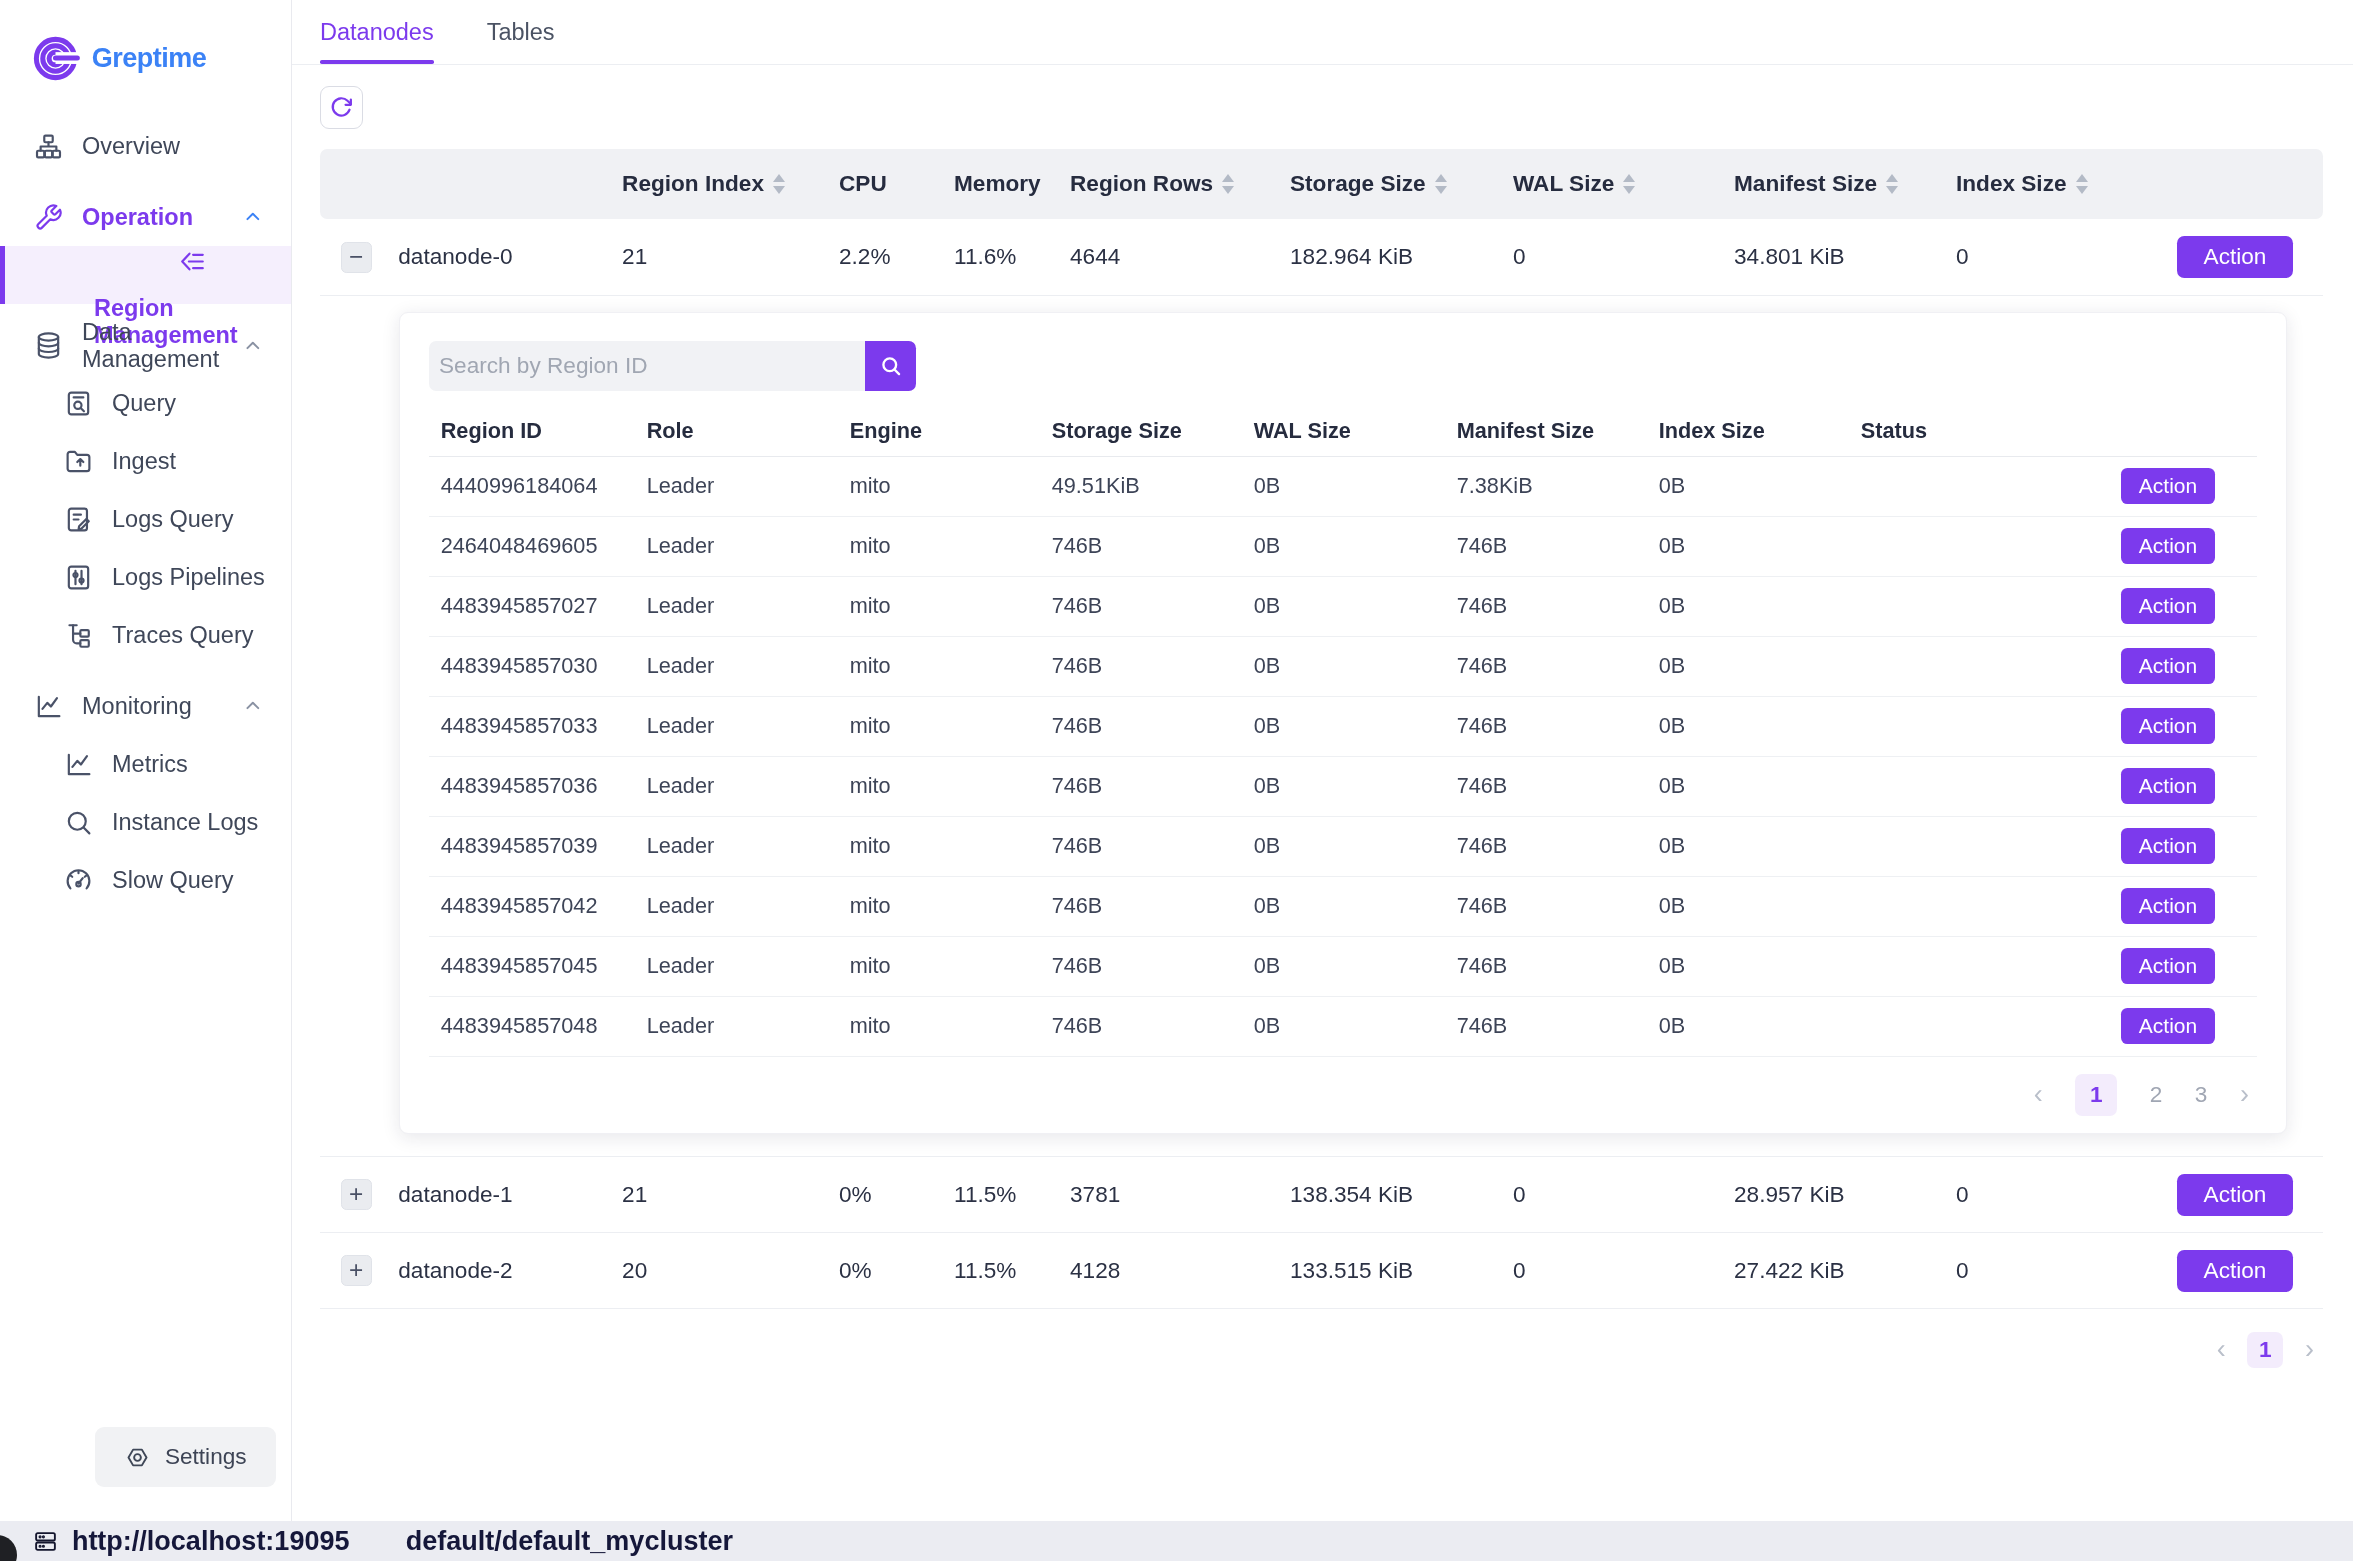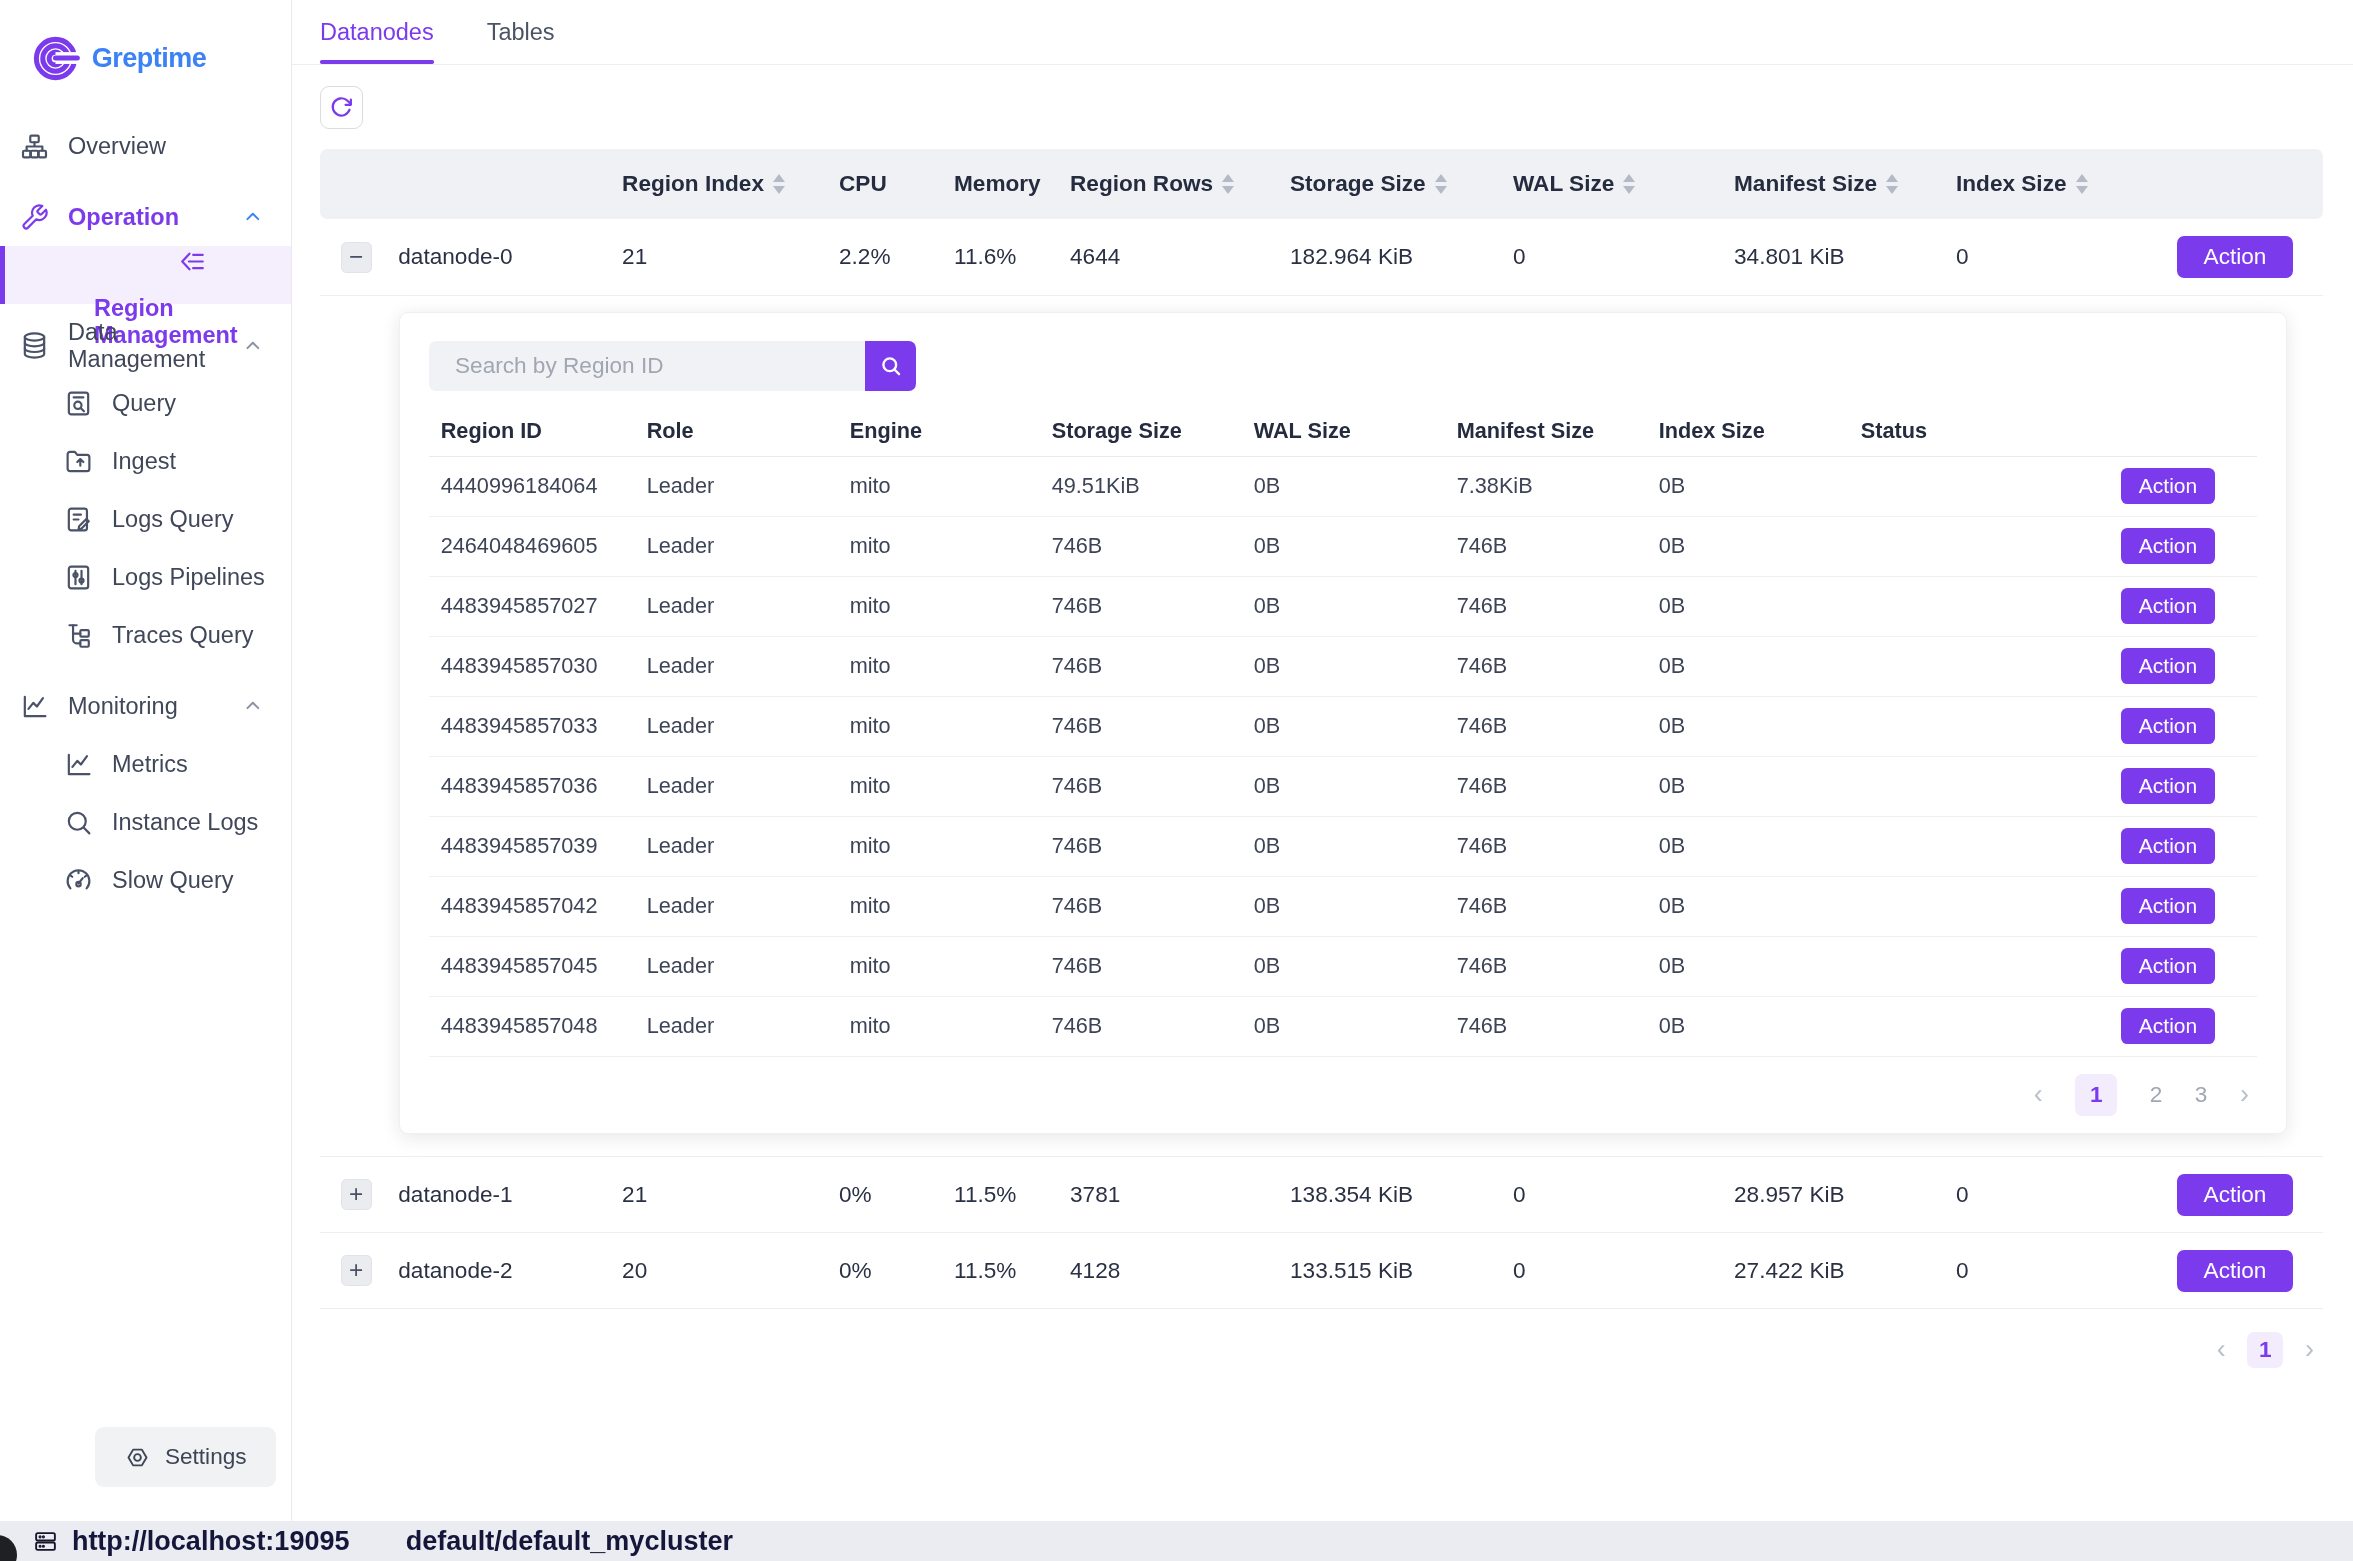--- a/index.html
+++ b/index.html
@@ -20,21 +20,21 @@
     font-family:"Liberation Sans", sans-serif;color:var(--txt);position:relative;
   }
   .main-row{display:flex;height:1522px;width:2354px}
 
   
   .sidebar{width:292px;min-width:292px;border-right:0.9px solid #e9eaef;position:relative;background:#fff}
   .logo{height:94px;display:flex;align-items:center;gap:10.8px;padding:23.5px 0 0 30px}
   .logo svg{flex:0 0 auto}
   .brand-text{font-size:27px;font-weight:700;color:#3b82f6;letter-spacing:-0.5px}
   nav{padding-top:23.5px}
-  .nav-item{height:58px;display:flex;align-items:center;gap:18px;padding-left:19px;font-size:23.5px;color:var(--txt-soft);cursor:pointer}
+  .nav-item{height:58px;display:flex;align-items:center;gap:18px;padding-left:33px;font-size:23.5px;color:var(--txt-soft);cursor:pointer}
   .nav-item .ni{width:31px;height:31px;flex:0 0 auto;display:flex;align-items:center;justify-content:center}
   .nav-item svg{stroke:#4a5268;fill:none;stroke-width:1.8;stroke-linecap:round;stroke-linejoin:round}
   .nav-item.group-purple{color:var(--accent);font-weight:700}
   .nav-item.group-purple svg{stroke:var(--accent)}
   .nav-item.mt{margin-top:12.6px}
   .nav-item .chev{margin-left:auto;margin-right:27px;display:flex}
   .nav-item .chev svg{stroke:#8a92a3;stroke-width:2.2}
   .nav-item .chev.blue svg{stroke:var(--chevron-blue)}
   .nav-item.active-child{
     background:var(--active-band);border-left:5.4px solid var(--accent);
@@ -84,21 +84,21 @@
   .btn-action{background:var(--accent);color:#fff;border:none;border-radius:7.2px;cursor:pointer;
     font-family:"Liberation Sans",sans-serif;font-size:22.6px;width:116px;height:42px}
   .btn-action.btn-sm{width:94px;height:36px;font-size:21px;border-radius:6.3px}
 
   
   .expand-wrap{border-bottom:0.9px solid var(--divider);padding:16.2px 0 22.6px 79px}
   .region-card{width:1888px;background:#fff;border:0.9px solid #f0f0f4;border-radius:9px;
     box-shadow:0 3.6px 18px rgba(25,30,60,0.10);padding:28px 29px 0 29px}
   .search-row{display:flex}
   .search-input{width:436px;height:50px;background:#f1f2f5;border:none;outline:none;
-    border-radius:7.2px 0 0 7.2px;padding:0 26px;font-size:22.6px;color:#7f1d1d;font-family:"Liberation Sans",sans-serif}
+    border-radius:7.2px 0 0 7.2px;padding:0 10px;font-size:22.6px;color:#7f1d1d;font-family:"Liberation Sans",sans-serif}
   .search-input::placeholder{color:#a0a6b2}
   .search-btn{width:51px;height:50px;background:var(--accent);border:none;border-radius:0 7.2px 7.2px 0;
     display:flex;align-items:center;justify-content:center;cursor:pointer}
   .search-btn svg{stroke:#fff;fill:none;stroke-width:2.4;stroke-linecap:round}
   .rgrid{display:grid;grid-template-columns:206px 203px 202px 202px 203px 202px 202px 135px 1fr;align-items:center}
   .rgrid > div{font-size:21.7px;padding-left:11.7px;white-space:nowrap}
   .rgrid > div.r-action{display:flex;justify-content:flex-end;padding-right:42px}
   .r-header{height:51px;margin-top:14.4px;border-bottom:0.9px solid #e8eaee;color:#262c3f}
   .r-header > div{font-weight:700}
   .r-row{height:60px;border-bottom:0.9px solid #eef0f3;color:#3d4457}

